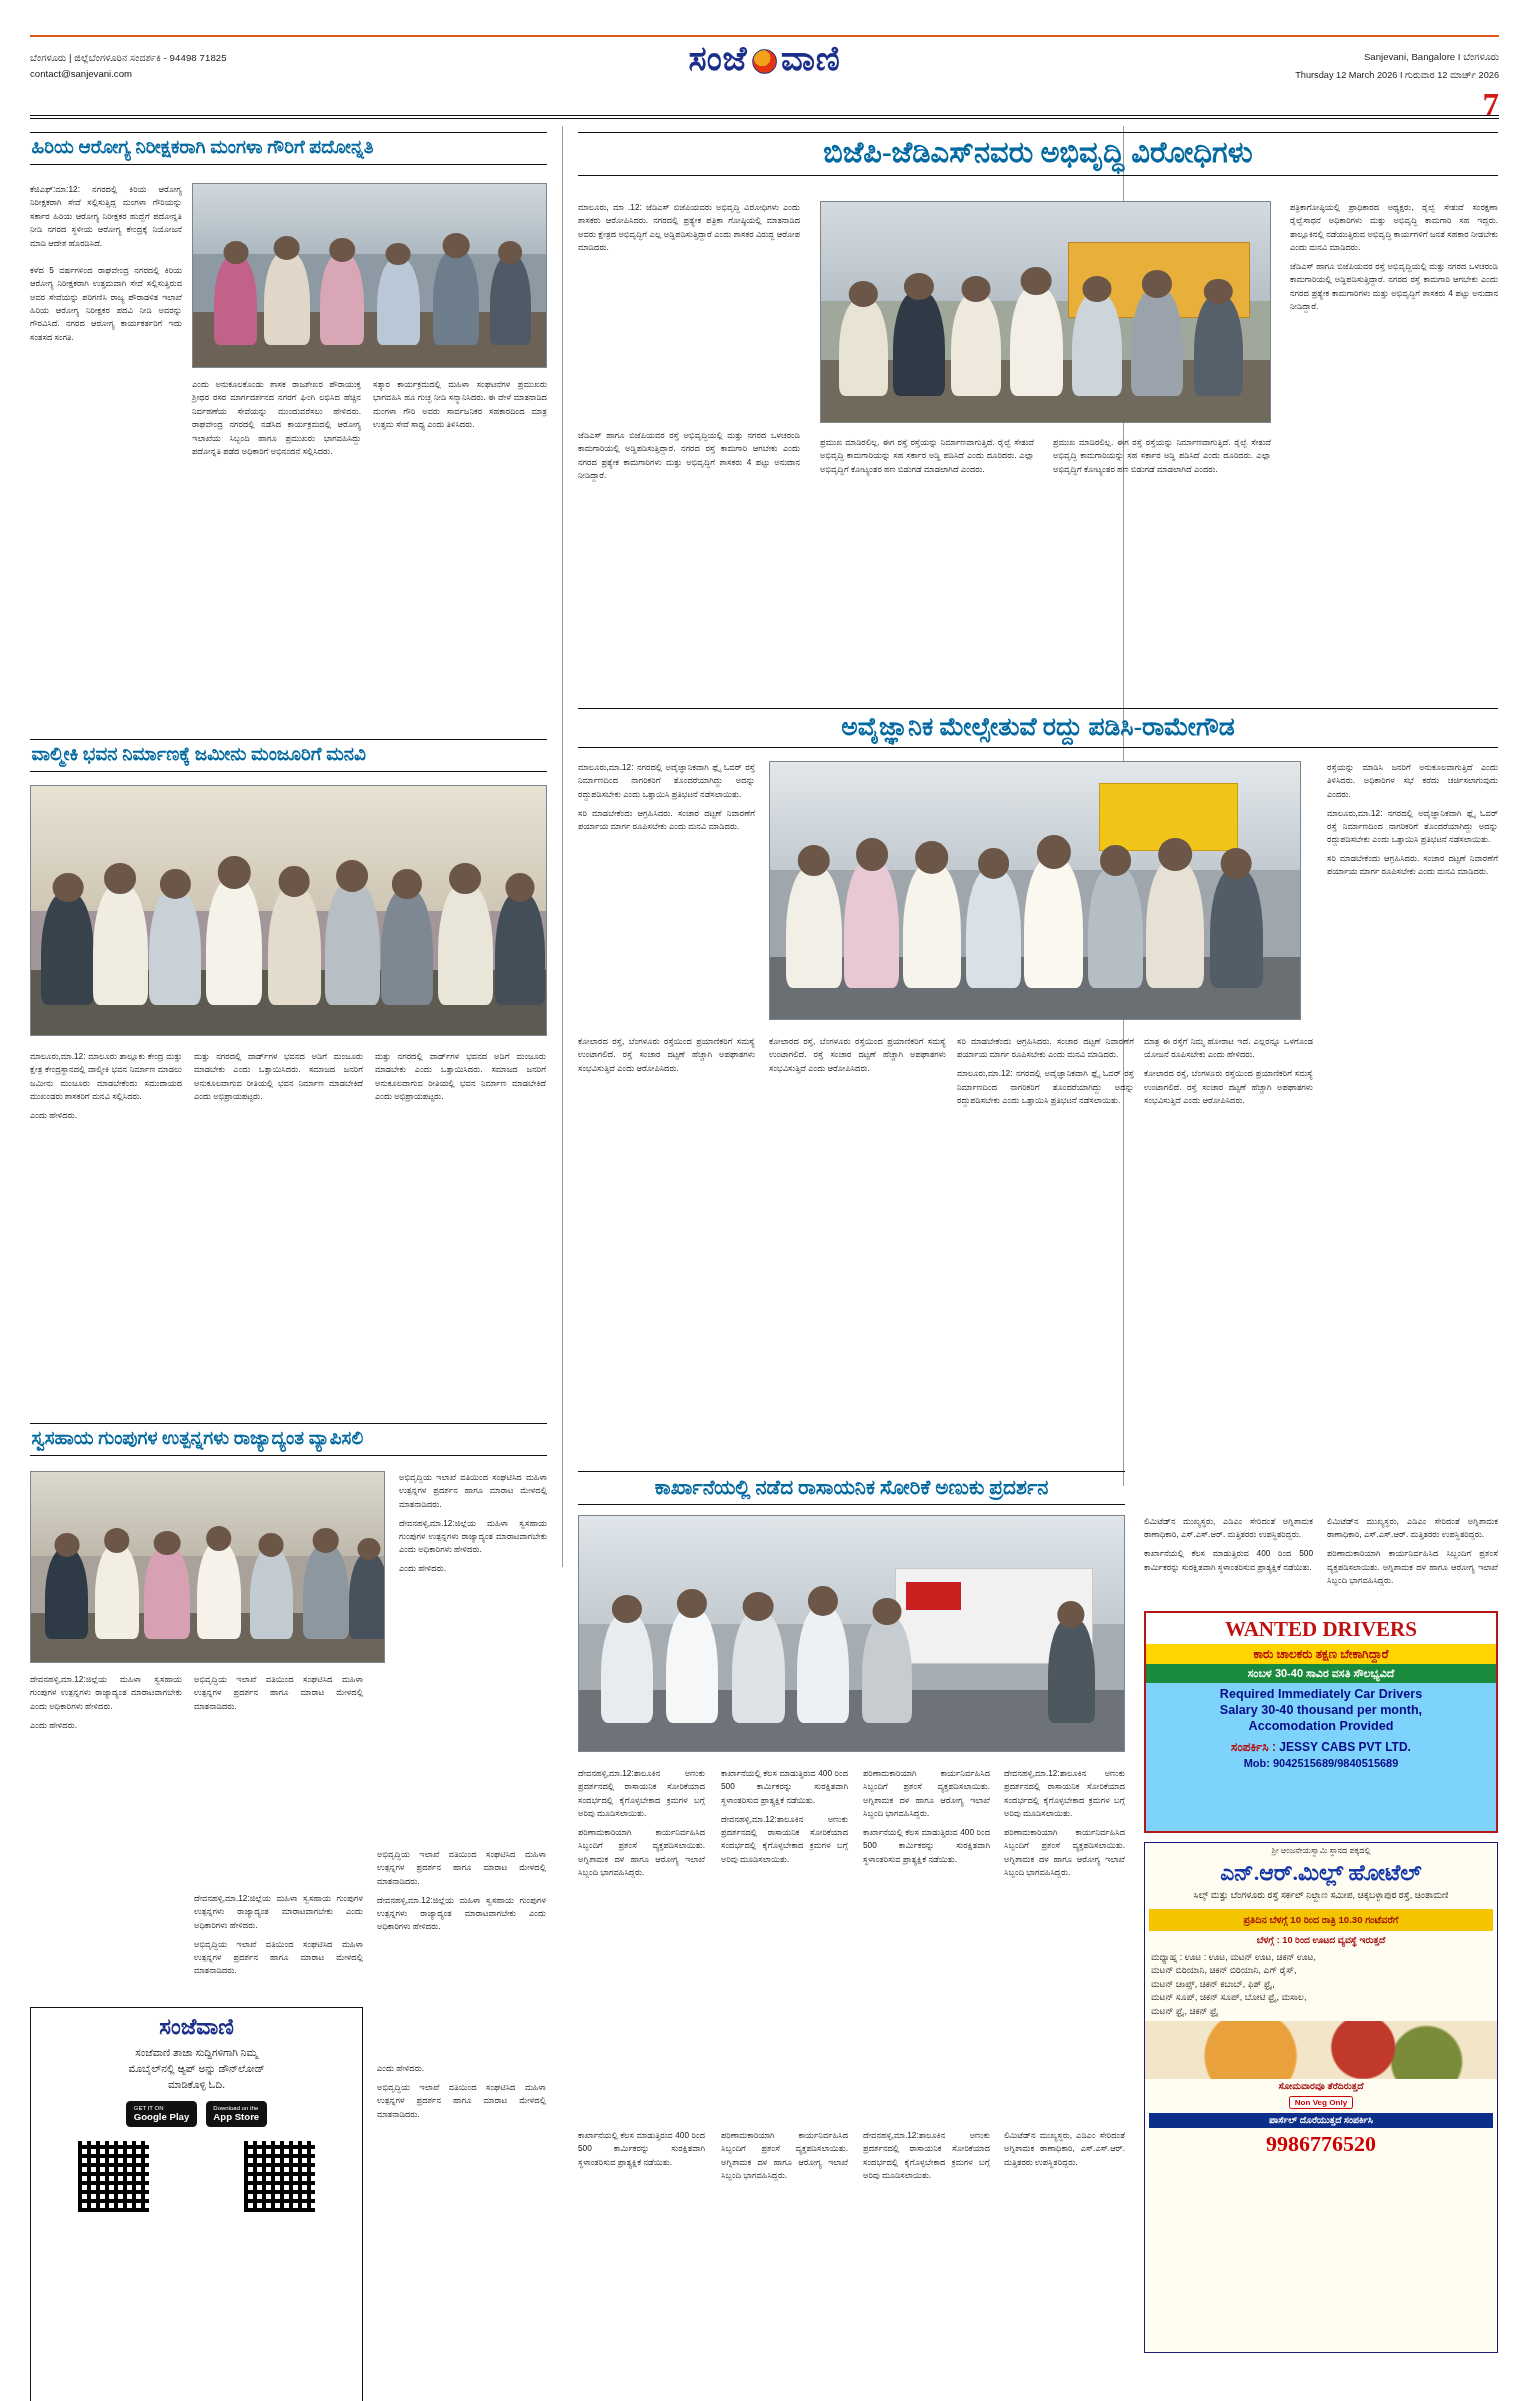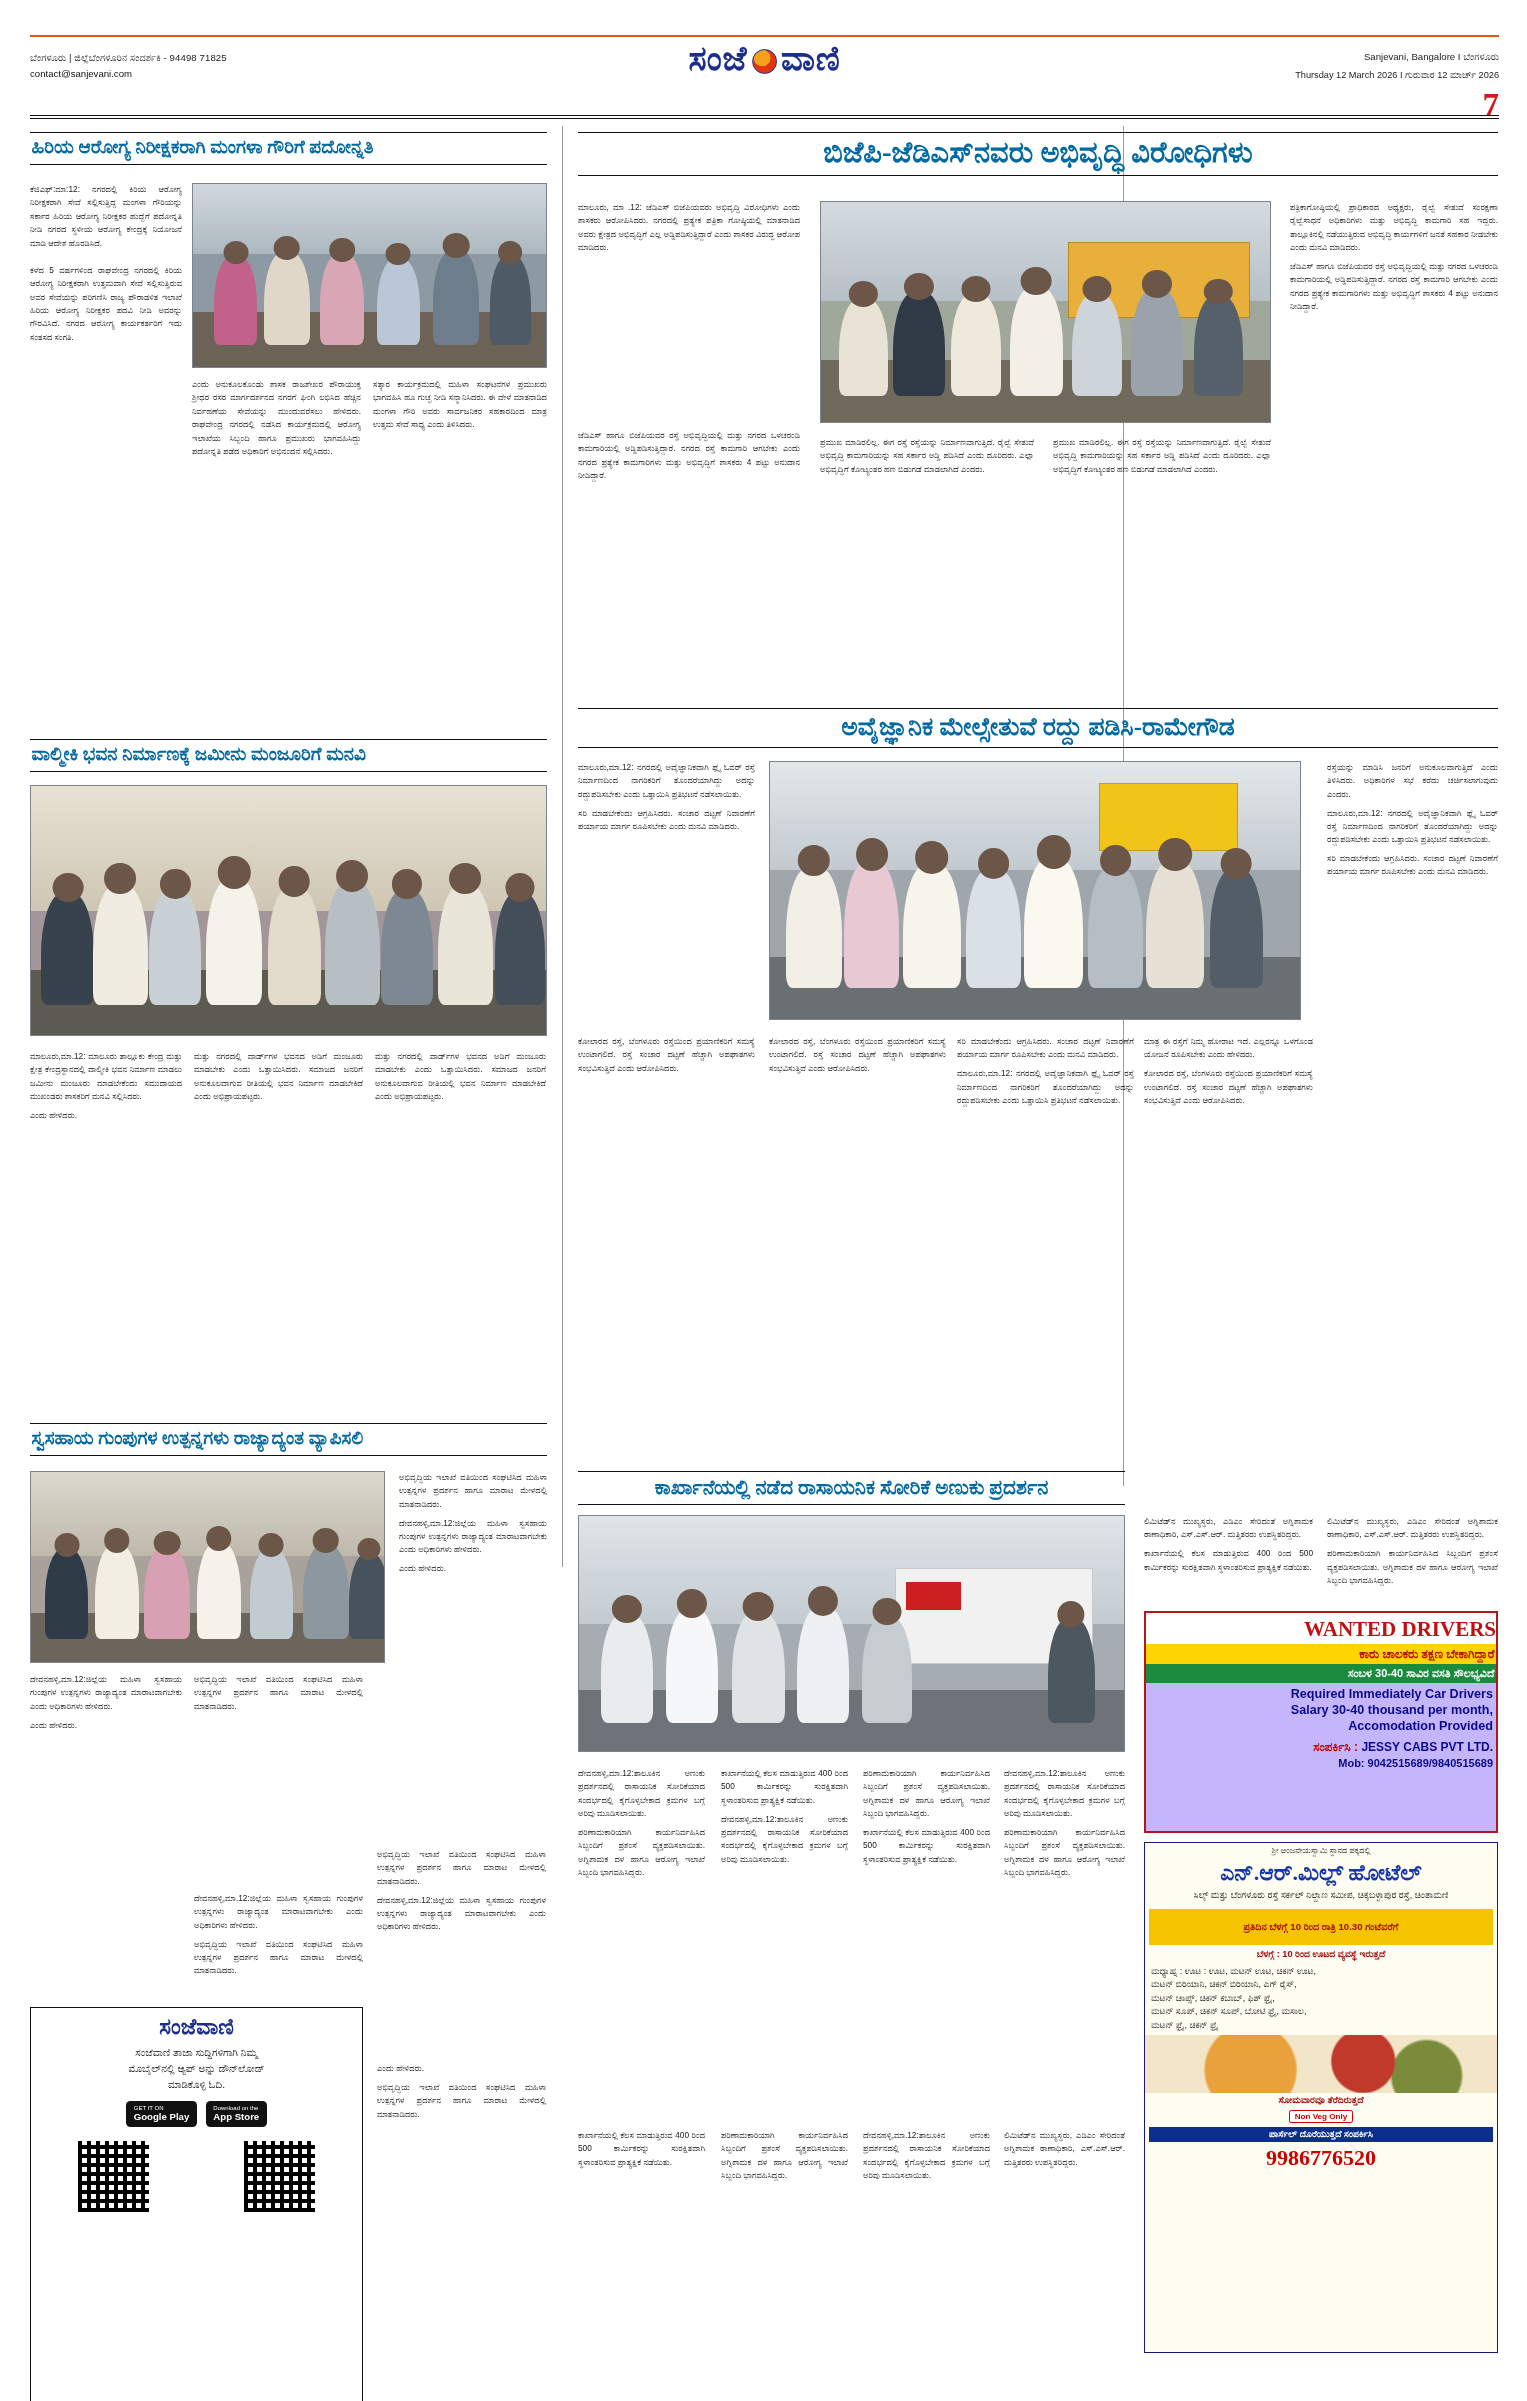--- a/index.html
+++ b/index.html
@@ -59,33 +59,33 @@
   .photo .fig i{position:absolute;left:50%;top:-18%;width:58%;height:26%;background:#6b5647;border-radius:50%;transform:translateX(-50%);display:block;}
   .photo.tint-a{background:#8d9aa4;}
   .photo.tint-b{background:#9fa89a;}
   .photo.tint-c{background:#a2969a;}
 
   .col{position:absolute;box-sizing:border-box;}
 
   
   .ad-box{position:absolute;box-sizing:border-box;}
   .wanted{
-    border:2.2px solid #b51616;background:#c4b5fd;text-align:right;
+    border:2.2px solid #b51616;background:#7dd3fc;text-align:center;
   }
   .wanted .t1{background:#fff;color:#c01010;font-family:"Liberation Serif",serif;font-weight:bold;font-size:21px;padding:4.4px 0 1.5px;}
   .wanted .t2{background:#ffd400;color:#b50d0d;font-weight:bold;font-size:12px;padding:3px 1.5px;}
   .wanted .t3{background:#1a8a3c;color:#fff;font-weight:bold;font-size:11px;padding:3px 1.5px;}
   .wanted .t4{color:#0b0b8a;font-weight:bold;font-size:12.6px;padding:4.4px 3px;line-height:1.25;}
   .wanted .t5{color:#b50d0d;font-weight:bold;font-size:12px;padding:1.5px 3px 0;}
   .wanted .t6{color:#0b0b8a;font-weight:bold;font-size:11px;padding:3px 3px 6px;}
 
   .hotel{border:1.5px solid #1a1a7a;background:#fffdf2;text-align:center;}
   .hotel .h1{font-family:"Liberation Serif",serif;font-weight:bold;font-size:22px;color:#1438a8;padding:4.4px 0 0;}
   .hotel .h2{font-size:9.2px;color:#111;padding:3px 6px;line-height:1.45;}
-  .hotel .h3{background:#f4c400;color:#a10d0d;font-weight:bold;font-size:9.6px;margin:3px 4.4px;padding:12px;}
+  .hotel .h3{background:#f4c400;color:#a10d0d;font-weight:bold;font-size:9.6px;margin:3px 4.4px;padding:5px;}
   .hotel .h4{font-size:9px;color:#111;padding:3px 6px;line-height:1.5;text-align:left;}
   .hotel .veg{display:inline-block;background:#fff;border:1.5px solid #c00;color:#c00;font-size:8.1px;font-weight:bold;padding:0.7px 4.4px;border-radius:2.2px;margin:3px 0;}
   .hotel .h5{font-size:9.2px;color:#111;padding:1.5px 6px;}
   .hotel .phone{font-family:"Liberation Serif",serif;font-weight:bold;font-size:22px;color:#c00;padding:1.5px 0 6px;}
   .hotel .food{height:58px;background:radial-gradient(circle at 30% 60%,#e9a23b 0 18%,transparent 19%),radial-gradient(circle at 62% 45%,#c0392b 0 14%,transparent 15%),radial-gradient(circle at 80% 70%,#7a8c3a 0 12%,transparent 13%),#f3e6c8;}
 
   .appad{border:1.5px solid #111;background:#fff;position:relative;}
   .appad .logo{font-family:"Liberation Serif",serif;font-weight:bold;font-size:22px;color:#1b2f8a;text-align:center;padding:6px 0 1.5px;}
   .appad .txt{font-size:10.3px;color:#111;text-align:center;line-height:1.6;padding:0 7.4px 6px;}
   .store{display:inline-block;background:#111;color:#fff;border-radius:4.4px;padding:3.7px 7.4px;margin:1.5px 3px;text-align:left;}

